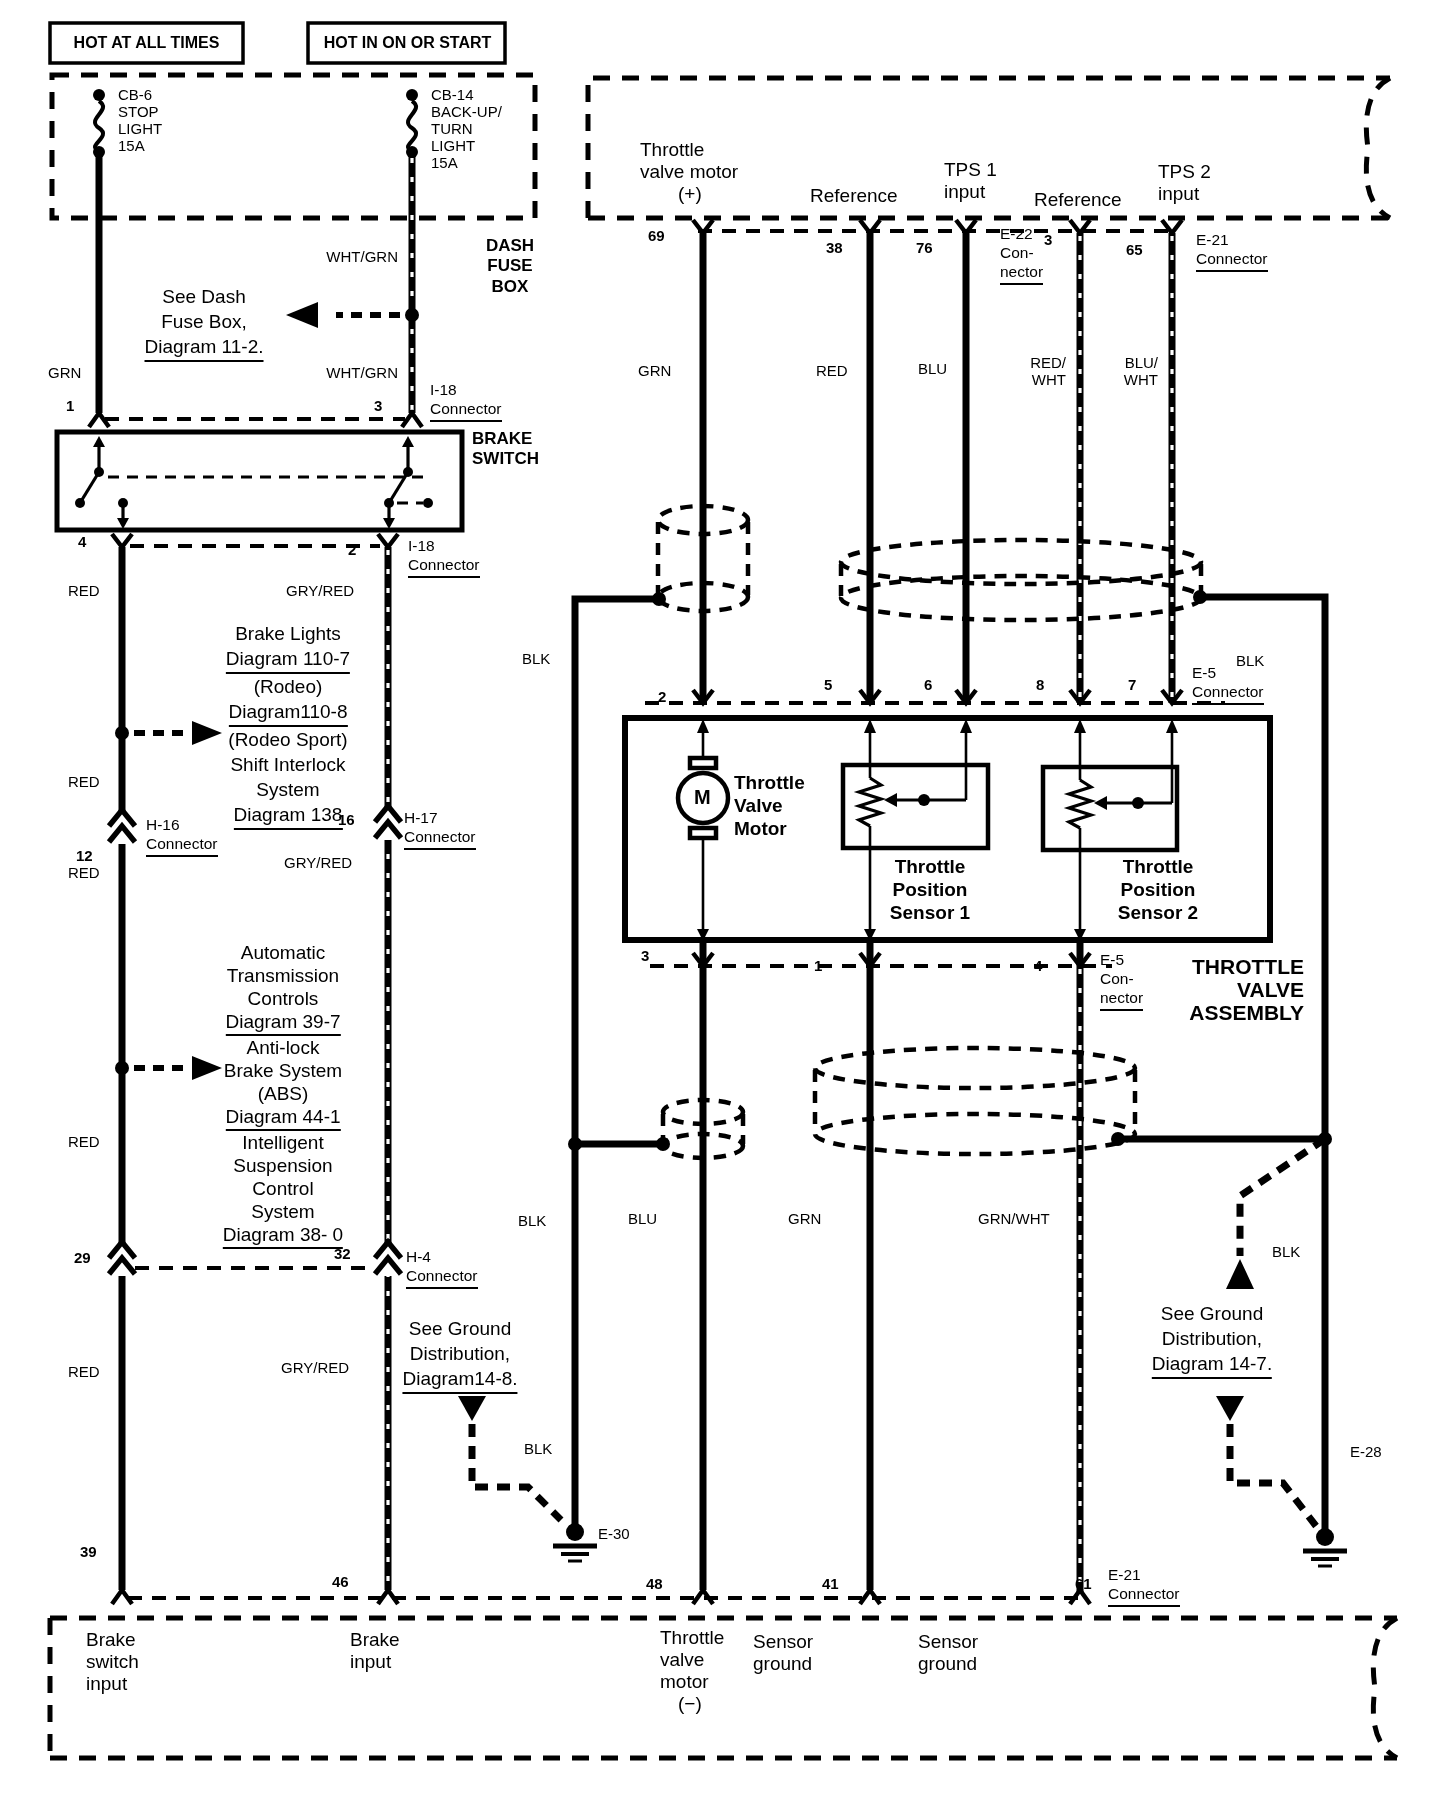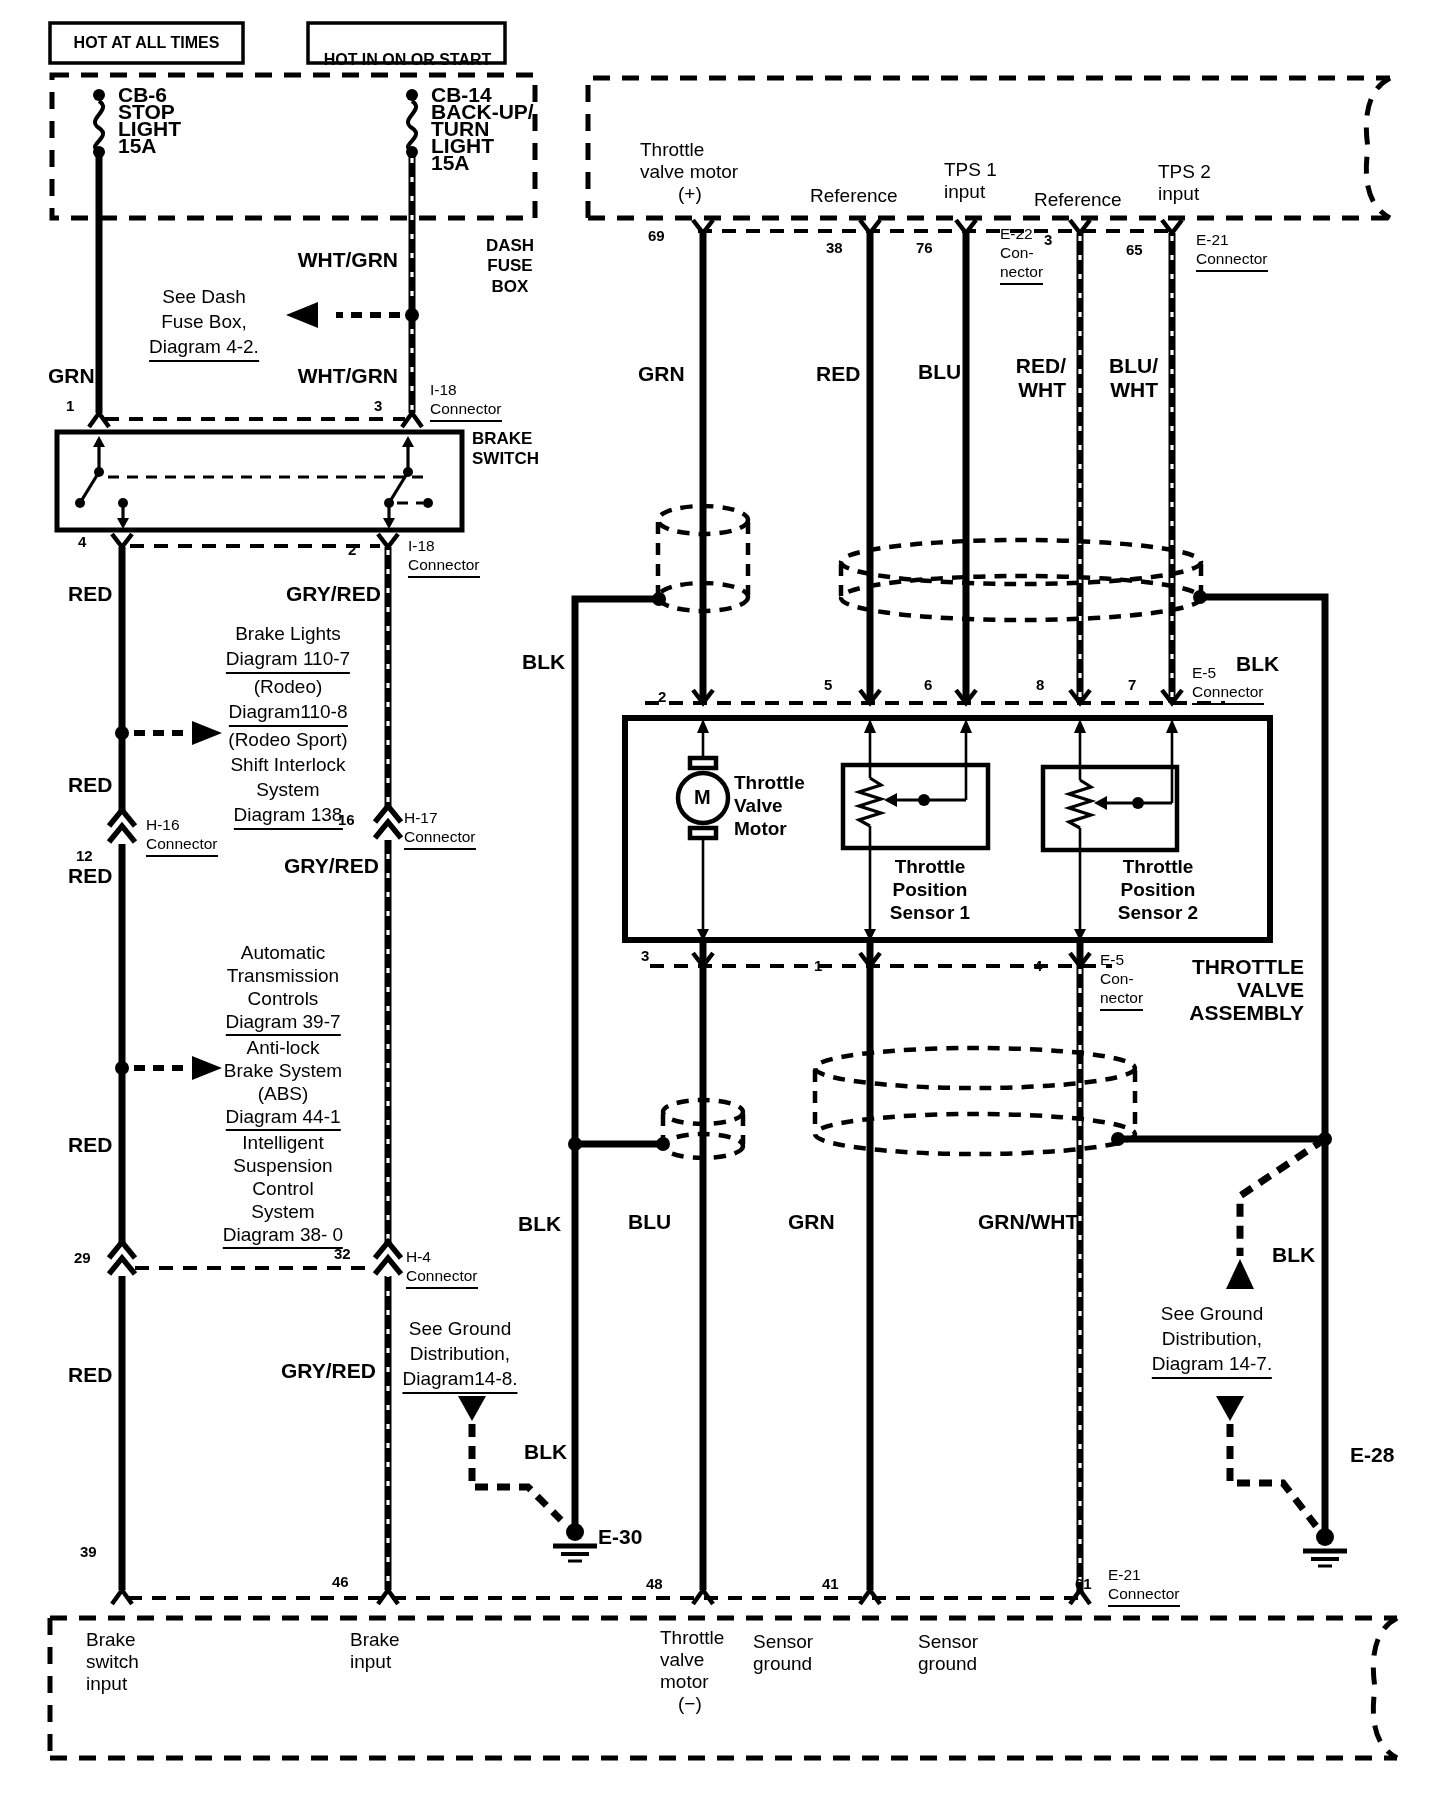--- a/index.html
+++ b/index.html
@@ -1,19 +1,19 @@
 <!DOCTYPE html>
 <html><head>
 <meta charset="utf-8">
 <style>
   html,body{margin:0;padding:0;background:#fff}
   #stage{position:relative;width:1456px;height:1804px;background:#ffffff;
          font-family:"Liberation Sans",sans-serif;color:#000;overflow:hidden}
   #wiring{position:absolute;left:0;top:0}
-  .lbl{position:absolute;font-weight:bold;font-size:21px;line-height:1.15;white-space:nowrap}
+  .lbl{position:absolute;font-weight:normal;font-size:15px;line-height:1.15;white-space:nowrap}
   .pin{position:absolute;font-weight:bold;font-size:15px;line-height:1;white-space:nowrap}
   .conn{position:absolute;font-size:15.5px;line-height:1.22;white-space:nowrap}
   .ref{position:absolute;font-size:19px;line-height:25px;text-align:center;white-space:nowrap}
   .ref13{line-height:23px}
   .comp{position:absolute;font-weight:bold;font-size:17px;line-height:1.2;white-space:nowrap}
   .ecm{position:absolute;font-size:19px;line-height:22px;white-space:nowrap}
   .cx{transform:translateX(-50%)}
   .rx{transform:translateX(-100%)}
   .tr{text-align:right}
   .u{display:inline-block;border-bottom:2.5px solid #000;padding-bottom:1px}
@@ -250,21 +250,21 @@
   <path d="M1070,1604 L1080,1590 L1090,1604" class="chev"></path>
   <line x1="128" y1="1598" x2="1086" y2="1598" class="dash"></line>
 
   <line x1="50" y1="1618" x2="1397" y2="1618" class="dashb"></line>
   <line x1="50" y1="1618" x2="50" y2="1758" class="dashb"></line>
   <line x1="50" y1="1758" x2="1397" y2="1758" class="dashb"></line>
   <path d="M1397,1618 Q1367,1634 1375,1688 Q1367,1742 1397,1758" class="dashb"></path>
 </svg>
 
 <div class="hot" style="left:50px;top:33px;width:193px">HOT AT ALL TIMES</div>
-<div class="hot" style="left:308px;top:50px;width:199px">HOT IN ON OR START</div>
+<div class="hot" style="left:308px;top:33px;width:199px">HOT IN ON OR START</div>
 
 <div class="lbl" style="left:118px;top:86px;line-height:17px">
   <div>CB-6</div>
       <div>STOP</div>
       <div>LIGHT</div>
       <div>15A</div>
 </div>
 <div class="lbl" style="left:431px;top:86px;line-height:17px">
   <div>CB-14</div>
       <div>BACK-UP/</div>
@@ -273,21 +273,21 @@
       <div>15A</div>
 </div>
 <div class="comp cx" style="left:510px;top:236px;text-align:center">
   <div>DASH</div>
       <div>FUSE</div>
       <div>BOX</div>
 </div>
 <div class="ref cx" style="left:204px;top:284px">
   <div>See Dash</div>
       <div>Fuse Box,</div>
-      <div><span class="u">Diagram 4-2.</span></div>
+      <div><span class="u">Diagram 11-2.</span></div>
 </div>
 
 <div class="lbl rx" style="left:398px;top:248px">WHT/GRN</div>
 <div class="lbl rx" style="left:398px;top:364px">WHT/GRN</div>
 <div class="lbl" style="left:48px;top:364px">GRN</div>
 <div class="pin" style="left:66px;top:398px">1</div>
 <div class="pin" style="left:374px;top:398px">3</div>
 <div class="conn" style="left:430px;top:381px">
   <div>I-18</div>
       <div><span class="u">Connector</span></div>

